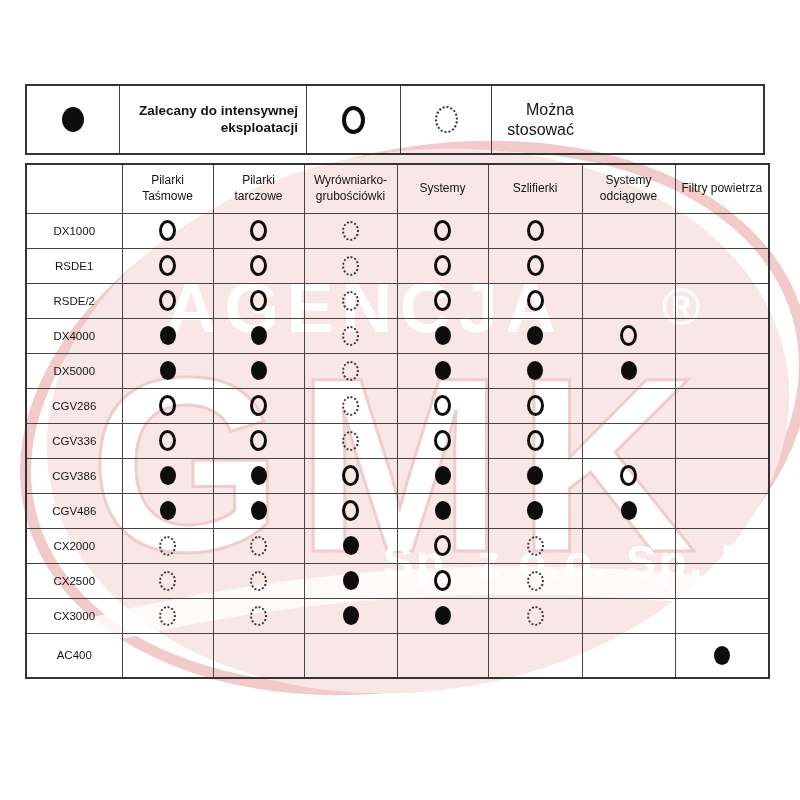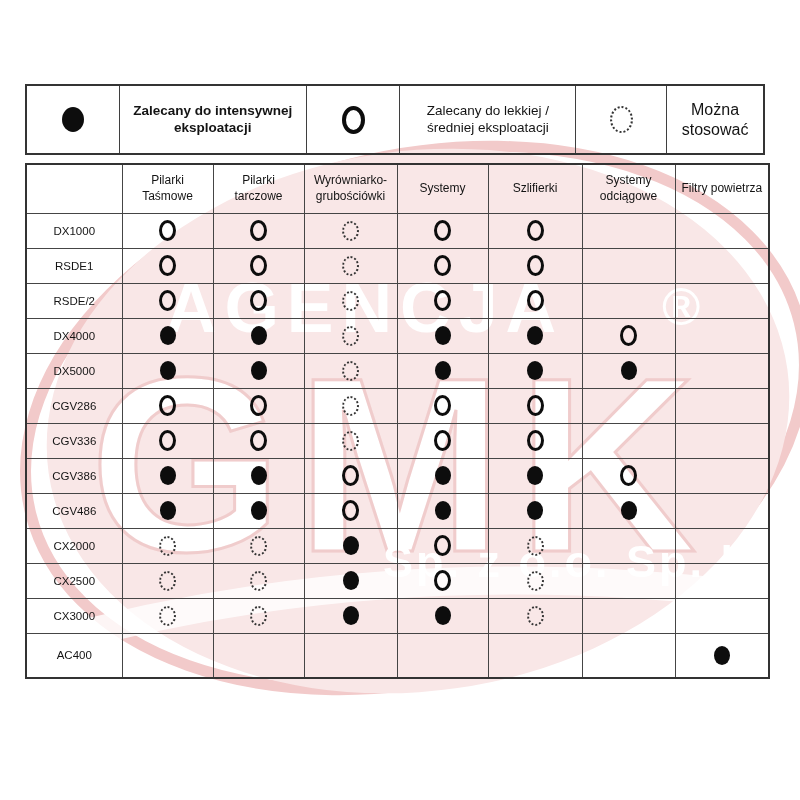--- a/index.html
+++ b/index.html
@@ -11,21 +11,21 @@
   #watermark{position:absolute;left:0;top:0;z-index:0;}
   #watermark text{font-family:"Liberation Sans", sans-serif;font-weight:bold;}
   
   .legend{
     position:absolute;left:25px;top:84px;width:740px;height:71px;
     display:flex;box-sizing:border-box;border:2px solid #343434;
     background:transparent;z-index:2;
   }
   .lcell{
     box-sizing:border-box;height:100%;display:flex;align-items:center;justify-content:center;
-    border-right:1px solid #3f3f3f;text-align:center;font-size:13.5px;line-height:1.25;
+    border-right:1px solid #3f3f3f;text-align:right;font-size:13.5px;line-height:1.25;
     padding:0 8px;
   }
   .lcell:last-child{border-right:none;}
   .lcell.bold{font-weight:bold;}
   .lcell.small{font-size:16px;padding:0 14px;}
   
   .tablewrap{position:absolute;left:25px;top:163px;z-index:2;}
   table{
     border-collapse:collapse;table-layout:fixed;width:743px;
     background:transparent;
@@ -63,21 +63,20 @@
 </svg>
 
 <div class="legend">
     <div class="lcell" style="width: 93px;">
       <span class="circle legend-filled"></span>
     </div>
     <div class="lcell bold" style="width: 187px;">Zalecany do intensywnej eksploatacji</div>
     <div class="lcell" style="width: 94px;">
       <span class="circle legend-open"></span>
     </div>
-    <div class="lcell" style="width: 176px;">Zalecany do lekkiej / średniej eksploatacji</div>
     <div class="lcell" style="width: 91px;">
       <span class="circle legend-dotted"></span>
     </div>
     <div class="lcell small" style="width: 96px;">Można stosować</div>
   </div>
 
 <div class="tablewrap">
   <table>
       <colgroup>
         <col style="width: 96px;">

